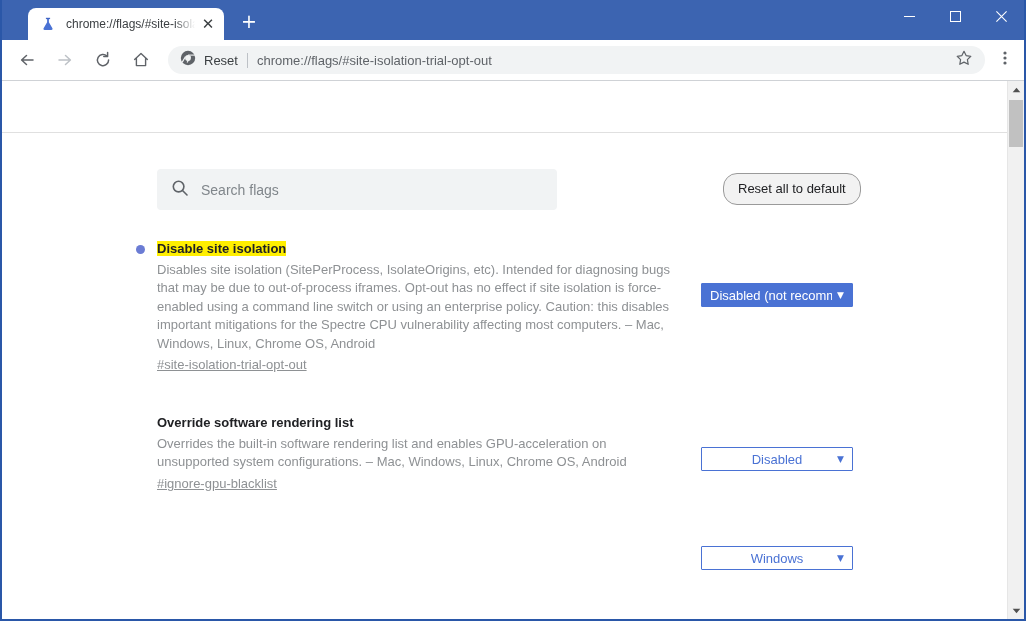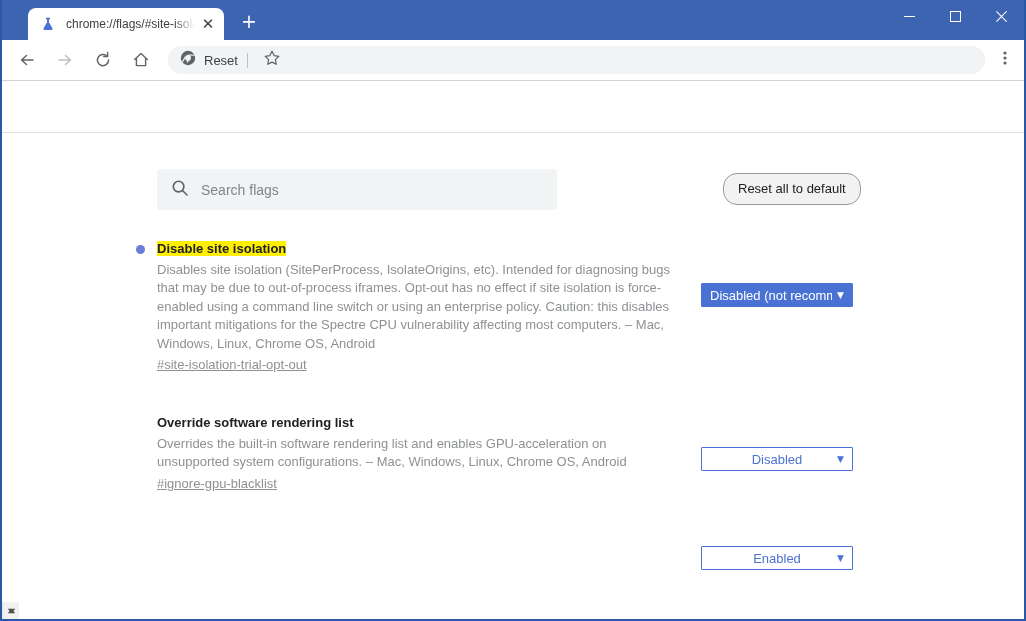--- a/index.html
+++ b/index.html
@@ -186,21 +186,20 @@
     justify-content: center;
   }
 
   
   #content-area {
     position: relative;
     height: 538px;
     background: #ffffff;
     display: flex;
     overflow: hidden;
-    flex-direction: column;
   }
   #page {
     position: relative;
     flex: 1 1 auto;
     height: 538px;
     background: #ffffff;
     overflow: hidden;
   }
 
   
@@ -453,20 +452,21 @@
         <svg width="16" height="16" viewBox="0 0 16 16">
           <circle cx="8" cy="8" r="7.2" fill="#5f6368"></circle>
           <circle cx="8" cy="8" r="2.9" fill="#f1f3f4"></circle>
           <path d="M8 5.1 H15.0" stroke="#f1f3f4" stroke-width="1.1"></path>
           <path d="M5.5 6.6 L2.1 12.4" stroke="#f1f3f4" stroke-width="1.1"></path>
           <path d="M10.5 6.6 L7.1 12.6" stroke="#f1f3f4" stroke-width="1.1"></path>
         </svg>
       </span>
       <span id="omnibox-scheme-label">Reset</span>
       <span id="omnibox-divider"></span>
+      <span id="omnibox-url">chrome://flags/#site-isolation-trial-opt-out</span>
       <span id="bookmark-button">
         <span>
           <svg width="18" height="18" viewBox="0 0 18 18">
             <path d="M9 2.3 L11.1 6.6 L15.8 7.3 L12.4 10.6 L13.2 15.3 L9 13.1 L4.8 15.3 L5.6 10.6 L2.2 7.3 L6.9 6.6 Z" fill="none" stroke="#5f6368" stroke-width="1.2" stroke-linejoin="round"></path>
           </svg>
         </span>
       </span>
     </div>
 
     <div id="menu-button">
@@ -524,21 +524,21 @@
             <a class="flag-anchor" href="#">#ignore-gpu-blacklist</a>
           </div>
           <div class="flag-select" style="top:78px;">
             <span class="sel-label">Disabled</span>
             <span class="sel-arrow">▼</span>
           </div>
         </div>
 
         <div class="flag-row" style="height:108px;">
           <div class="flag-select" style="top:69px;">
-            <span class="sel-label">Enabled</span>
+            <span class="sel-label">Windows</span>
             <span class="sel-arrow">▼</span>
           </div>
         </div>
 
         <div class="flag-row" style="height:108px;">
           
           
         </div>
 
       </div>

